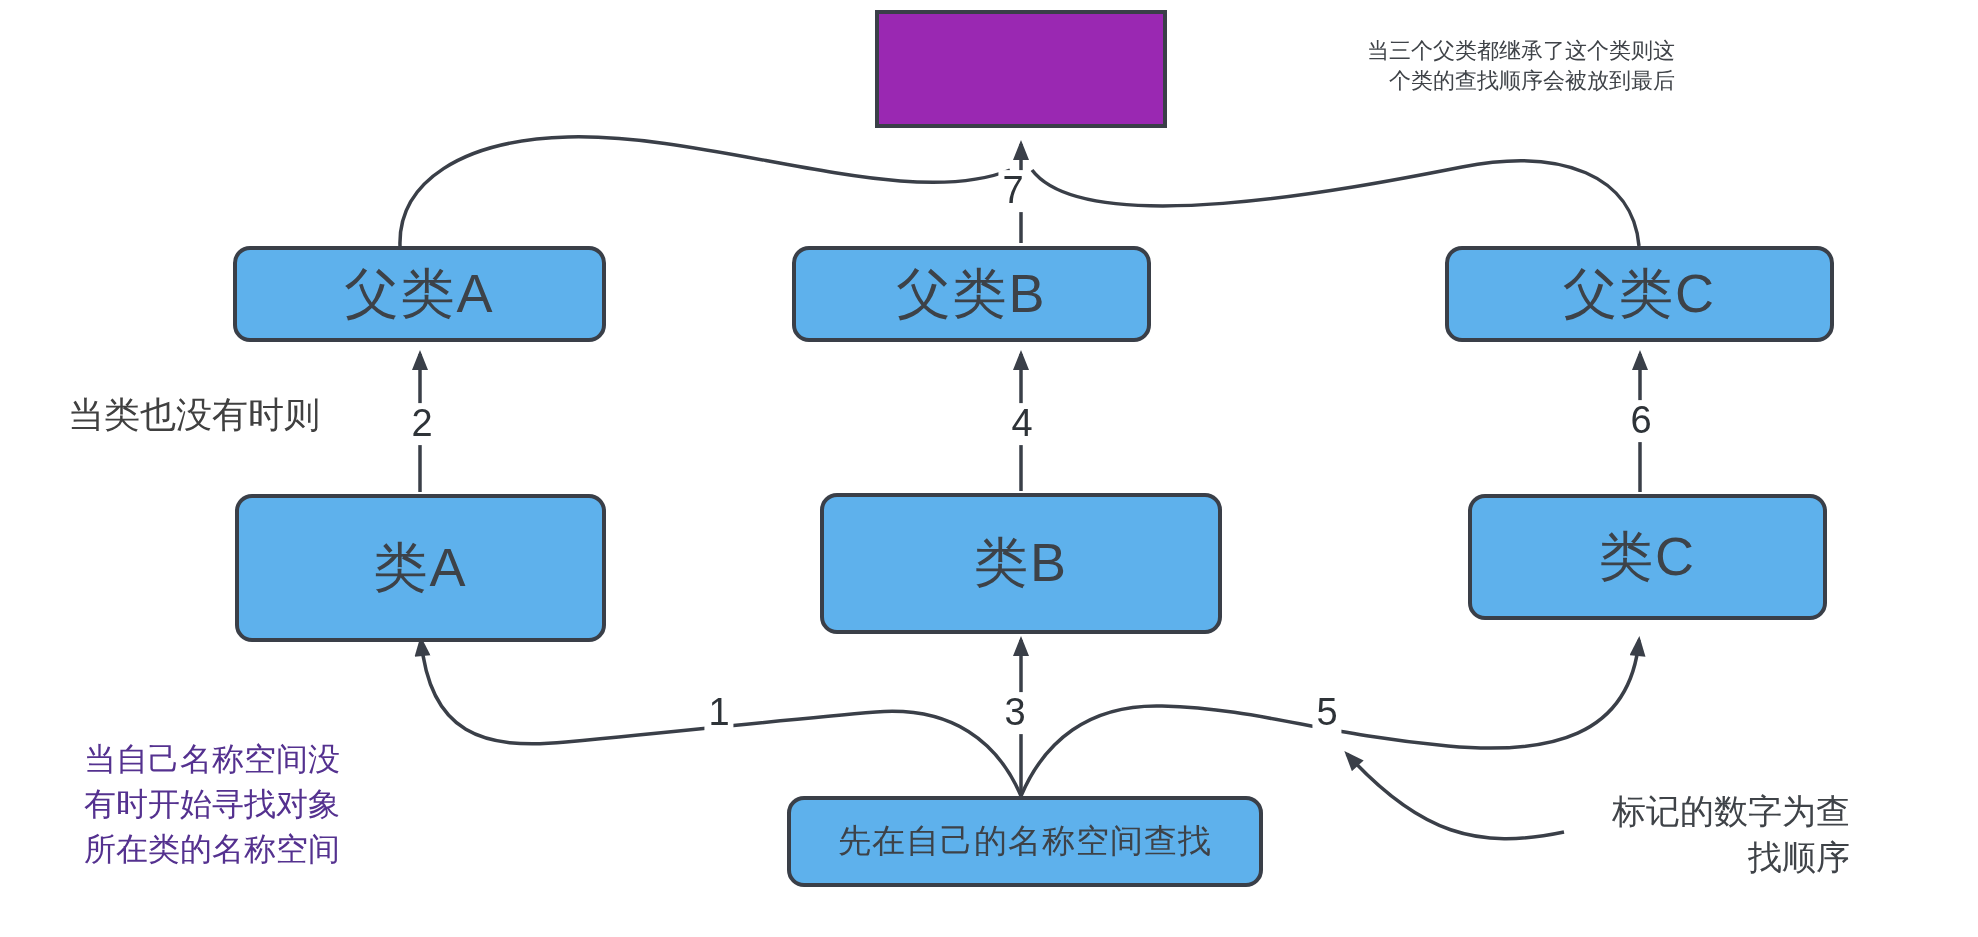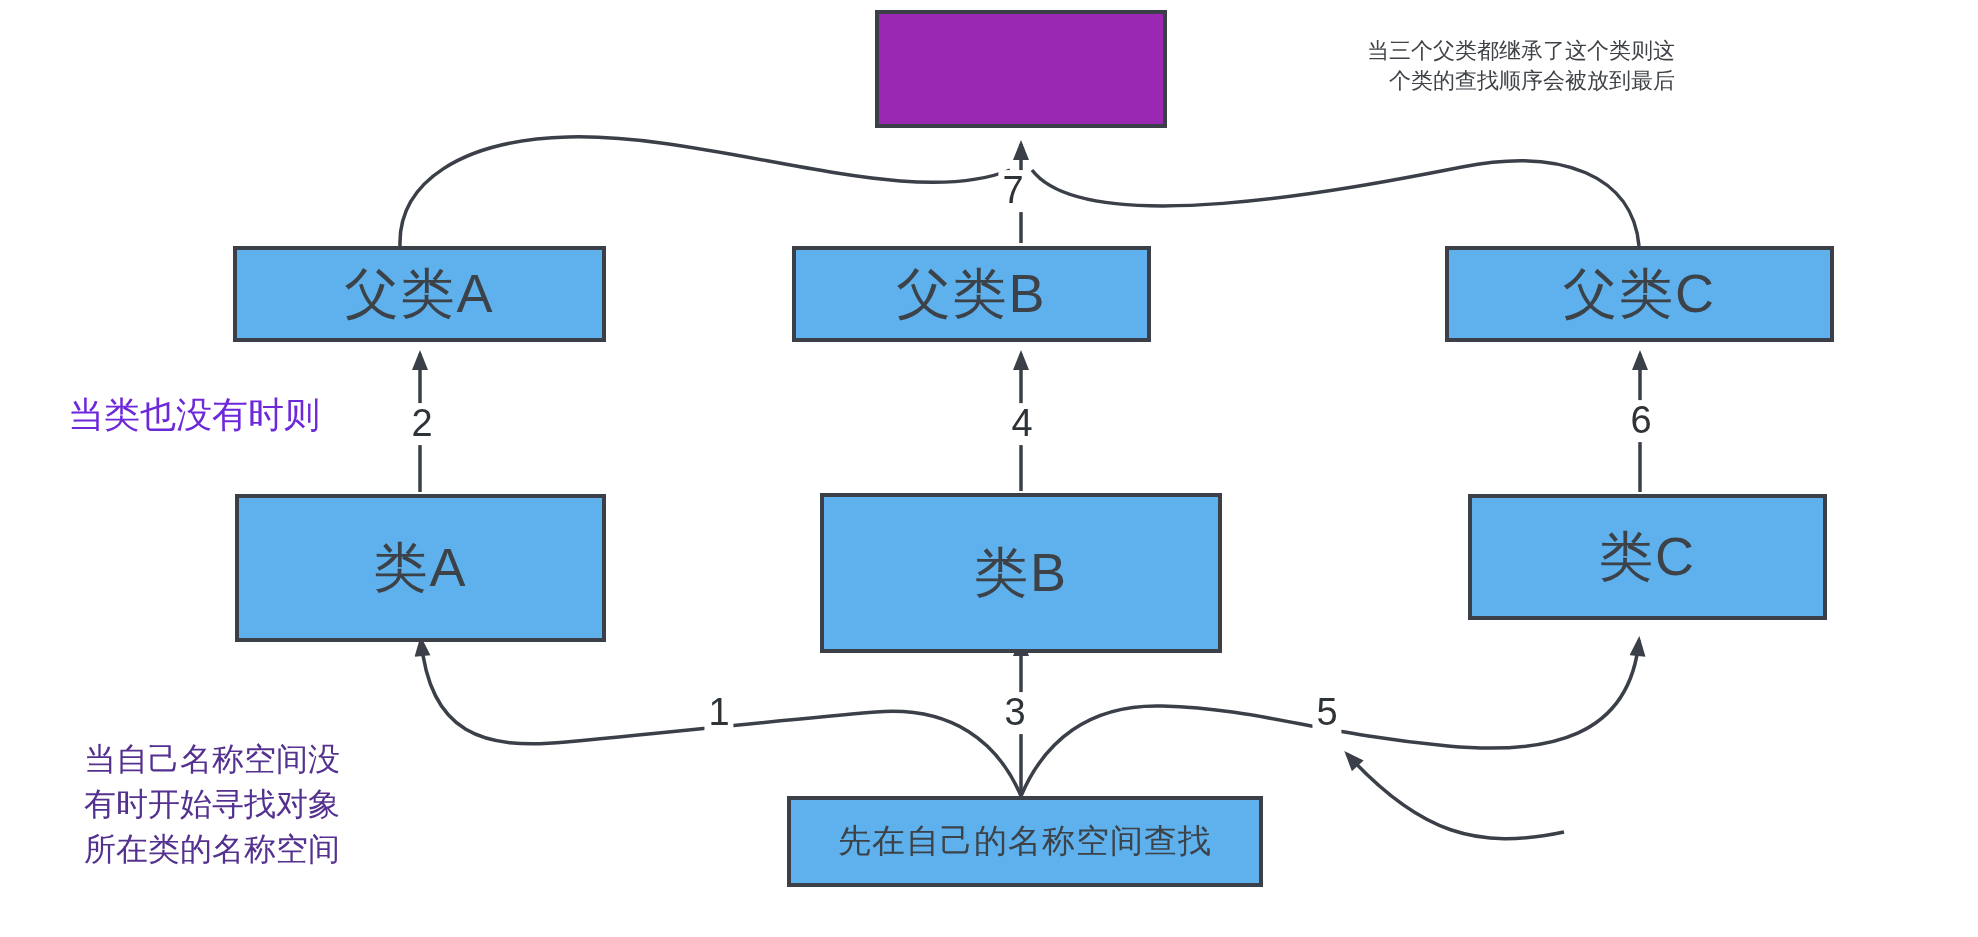--- a/index.html
+++ b/index.html
@@ -6,42 +6,42 @@
   #stage{
     position:relative;width:1978px;height:937px;background:#ffffff;overflow:hidden;
     font-family:"Liberation Sans","DejaVu Sans",sans-serif;
   }
   #wires{position:absolute;left:0;top:0;width:1978px;height:937px;}
   .box{
     position:absolute;box-sizing:border-box;border:4px solid #3a3f48;
     display:flex;align-items:center;justify-content:center;
     color:#3d4248;
   }
-  .box.blue{background:#5eb1ec;}
+  .box.blue{background:#5eb1ec;border-radius:17px;}
   .box.purple{background:#9a28b2;}
   .box-label{font-size:54px;color:#3d4248;letter-spacing:2px;}
   .box-label.small{font-size:33px;letter-spacing:1px;}
   .num{
     position:absolute;transform:translate(-50%,-50%);
     font-size:38px;color:#2e3338;background:#ffffff;padding:0 4px;line-height:1.1;
   }
   .note{position:absolute;text-align:right;}
   .note div{white-space:nowrap;}
   .note.dark{color:#3f4348;font-size:22px;line-height:30px;}
   .note.dark-lg{color:#3f4348;font-size:34px;line-height:46px;}
-  .note.magenta{color:#6d28d9;font-size:36px;line-height:45px;}
+  .note.magenta{color:#404040;font-size:36px;line-height:45px;}
   .note.indigo{color:#54318f;font-size:32px;line-height:45px;}
 
   
   #box-mystery{left:875px;top:10px;width:292px;height:118px;}
   #box-parent-a{left:233px;top:246px;width:373px;height:96px;}
   #box-parent-b{left:792px;top:246px;width:359px;height:96px;}
   #box-parent-c{left:1445px;top:246px;width:389px;height:96px;}
   #box-class-a{left:235px;top:494px;width:371px;height:148px;}
-  #box-class-b{left:820px;top:493px;width:402px;height:160px;}
+  #box-class-b{left:820px;top:493px;width:402px;height:141px;}
   #box-class-c{left:1460px;top:494px;width:359px;height:126px;margin-left:8px;}
   #box-self{left:787px;top:796px;width:476px;height:91px;}
 
   
   #note-top-right{left:1315px;top:36px;width:360px;}
   #note-mid-left{left:40px;top:392px;width:280px;}
   #note-bottom-left{left:35px;top:737px;width:305px;}
   #note-bottom-right{left:1540px;top:788px;width:310px;}
 
   
@@ -126,14 +126,18 @@
   <div class="note magenta" id="note-mid-left">
     <div>当类也没有时则</div>
   </div>
 
   <div class="note indigo" id="note-bottom-left">
     <div>当自己名称空间没</div>
     <div>有时开始寻找对象</div>
     <div>所在类的名称空间</div>
   </div>
 
+  <div class="note dark-lg" id="note-bottom-right">
+    <div>标记的数字为查</div>
+    <div>找顺序</div>
+  </div>
 
 </div>
 
 </body></html>

